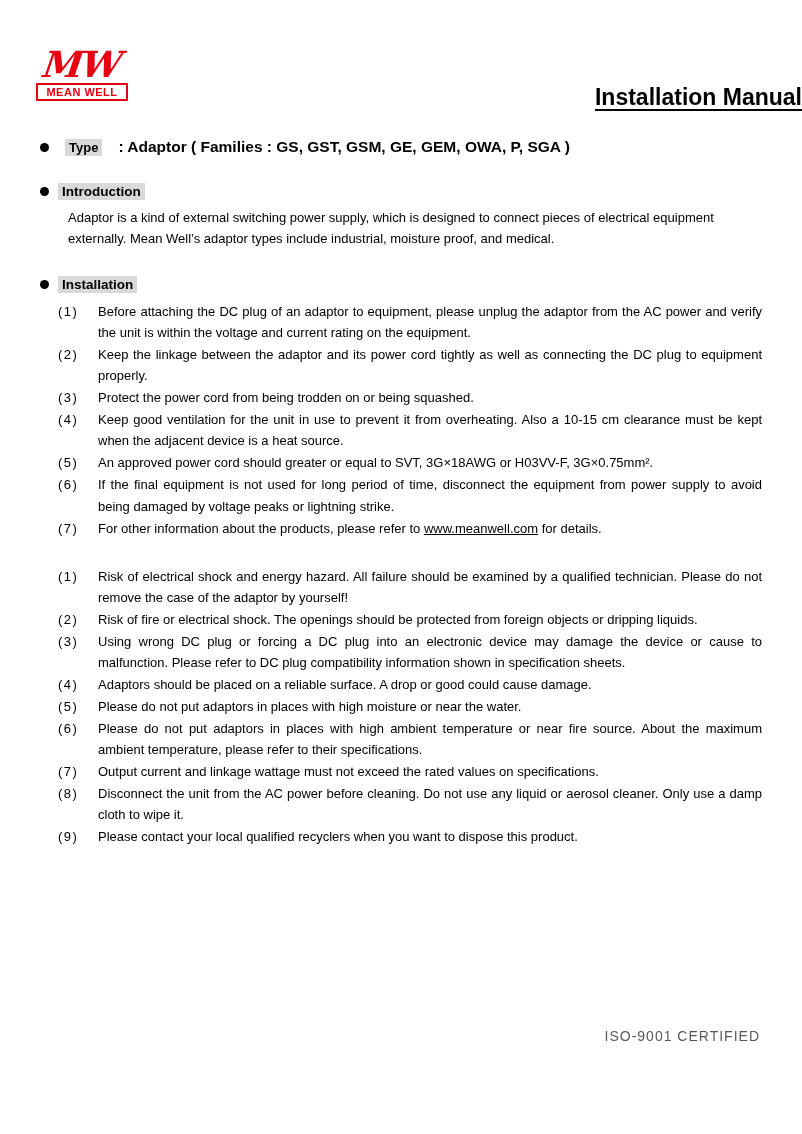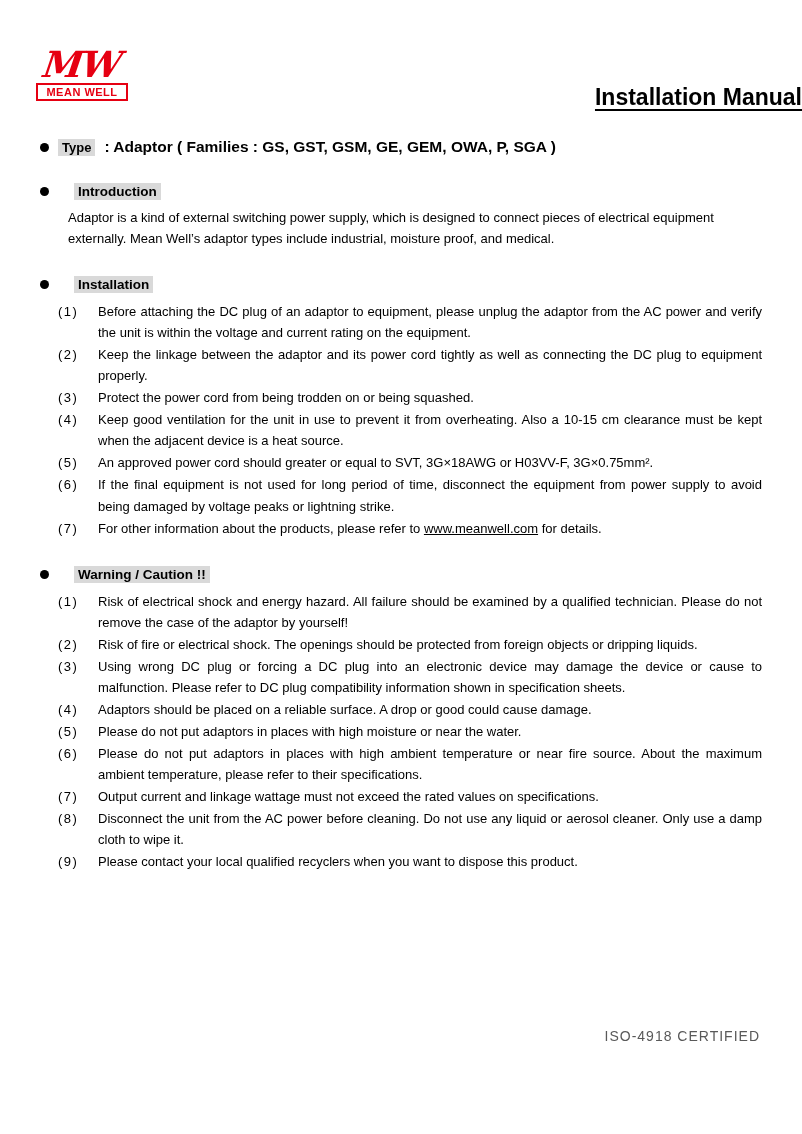--- a/index.html
+++ b/index.html
@@ -47,30 +47,30 @@
 
   
   .content { position: absolute; top: 138px; left: 40px; right: 40px; }
 
   .dot {
     display: inline-block; flex: 0 0 auto;
     width: 9px; height: 9px; border-radius: 50%;
     background: #000;
   }
 
-  .type-line { display: flex; align-items: center; gap: 9px; }
+  .type-line { display: flex; align-items: center; gap: 16px; }
   .type-label {
     font-size: 13px; font-weight: bold;
     background: var(--heading-highlight, #D9D9D9);
     padding: 1px 4px;
   }
   .type-rest { font-size: 15.5px; font-weight: bold; }
 
   .section { margin-top: 27px; }
-  .section-heading { display: flex; align-items: center; gap: 25px; }
+  .section-heading { display: flex; align-items: center; gap: 9px; }
   .heading-text {
     font-size: 13.5px; font-weight: bold;
     background: var(--heading-highlight, #D9D9D9);
     padding: 1px 4px;
   }
 
   .intro-body {
     margin: 7px 0 0 28px;
     font-size: 13px; line-height: 1.62;
     max-width: 692px;
@@ -158,24 +158,20 @@
           <span class="text">If the final equipment is not used for long period of time, disconnect the equipment from power supply to avoid being damaged by voltage peaks or lightning strike.</span>
         </div>
         <div class="item">
           <span class="marker">(7)</span>
           <span class="text"><span>For other information about the products, please refer to </span><a class="link">www.meanwell.com</a><span> for details.</span></span>
         </div>
       </div>
     </div>
 
     <div class="section">
-      <div class="section-heading">
-        <span class="dot"></span>
-        <span class="heading-text">Warning / Caution !!</span>
-      </div>
       <div class="items">
         <div class="item">
           <span class="marker">(1)</span>
           <span class="text">Risk of electrical shock and energy hazard. All failure should be examined by a qualified technician. Please do not remove the case of the adaptor by yourself!</span>
         </div>
         <div class="item">
           <span class="marker">(2)</span>
           <span class="text">Risk of fire or electrical shock. The openings should be protected from foreign objects or dripping liquids.</span>
         </div>
         <div class="item">
@@ -205,16 +201,16 @@
         <div class="item">
           <span class="marker">(9)</span>
           <span class="text">Please contact your local qualified recyclers when you want to dispose this product.</span>
         </div>
       </div>
     </div>
 
   </div>
 
   <div class="footer">
-    <div class="iso">ISO-4918 CERTIFIED</div>
+    <div class="iso">ISO-9001 CERTIFIED</div>
   </div>
 
 </div>
 
 </body></html>

